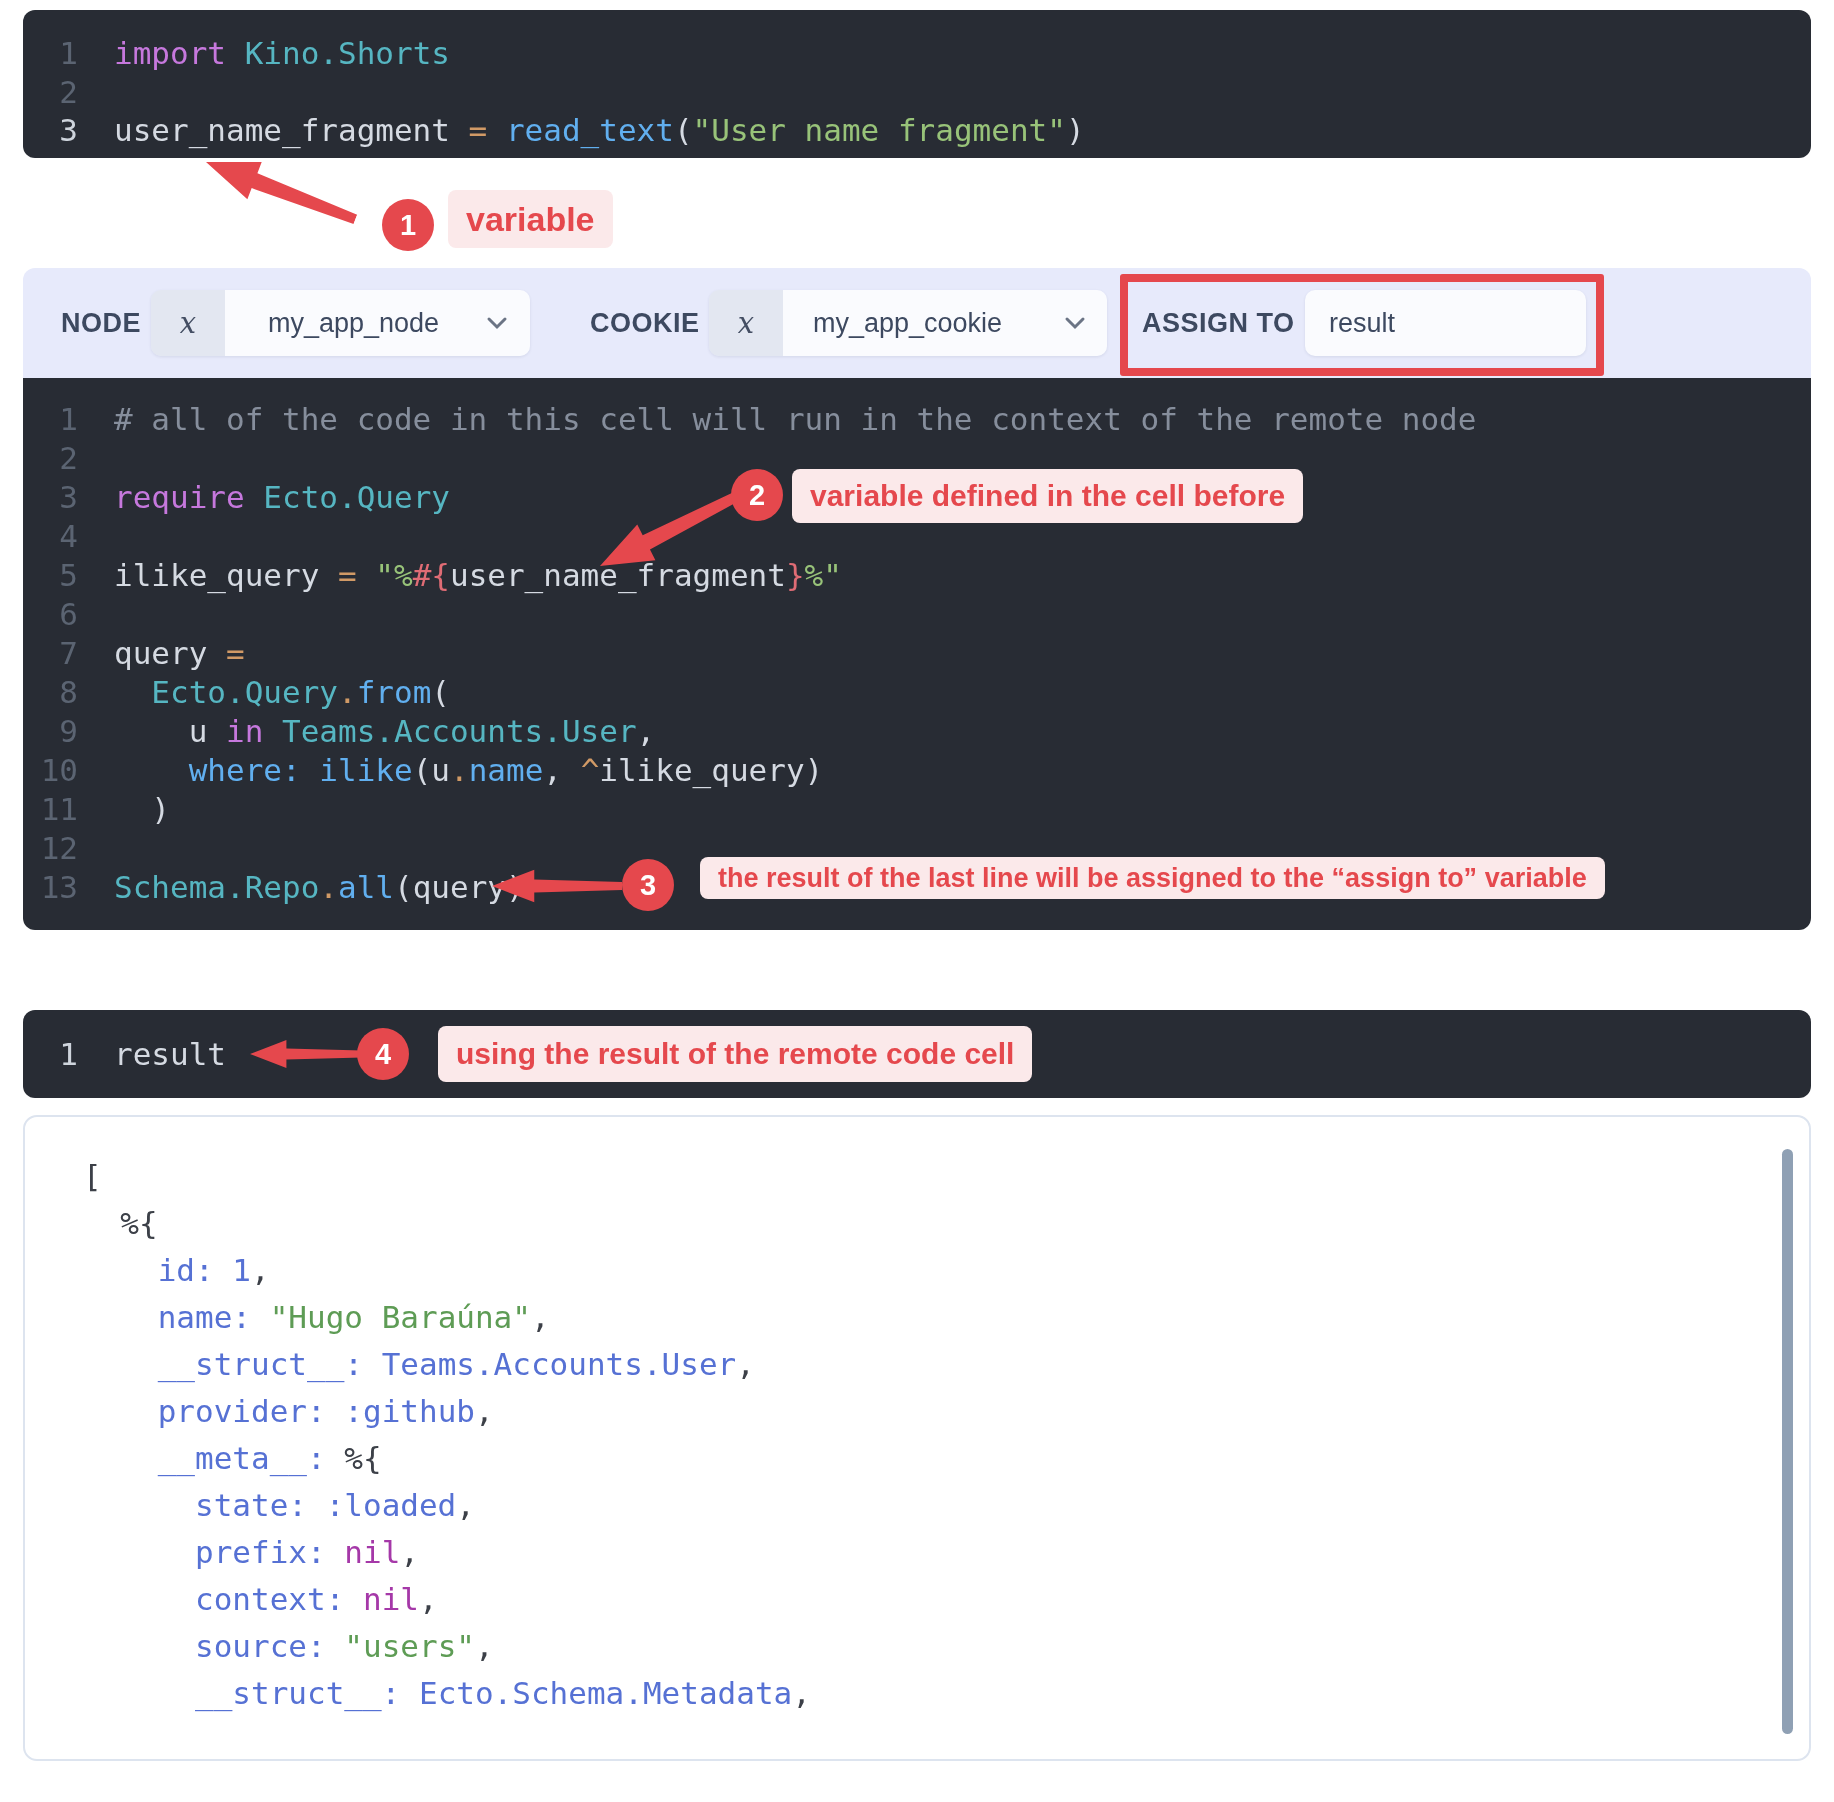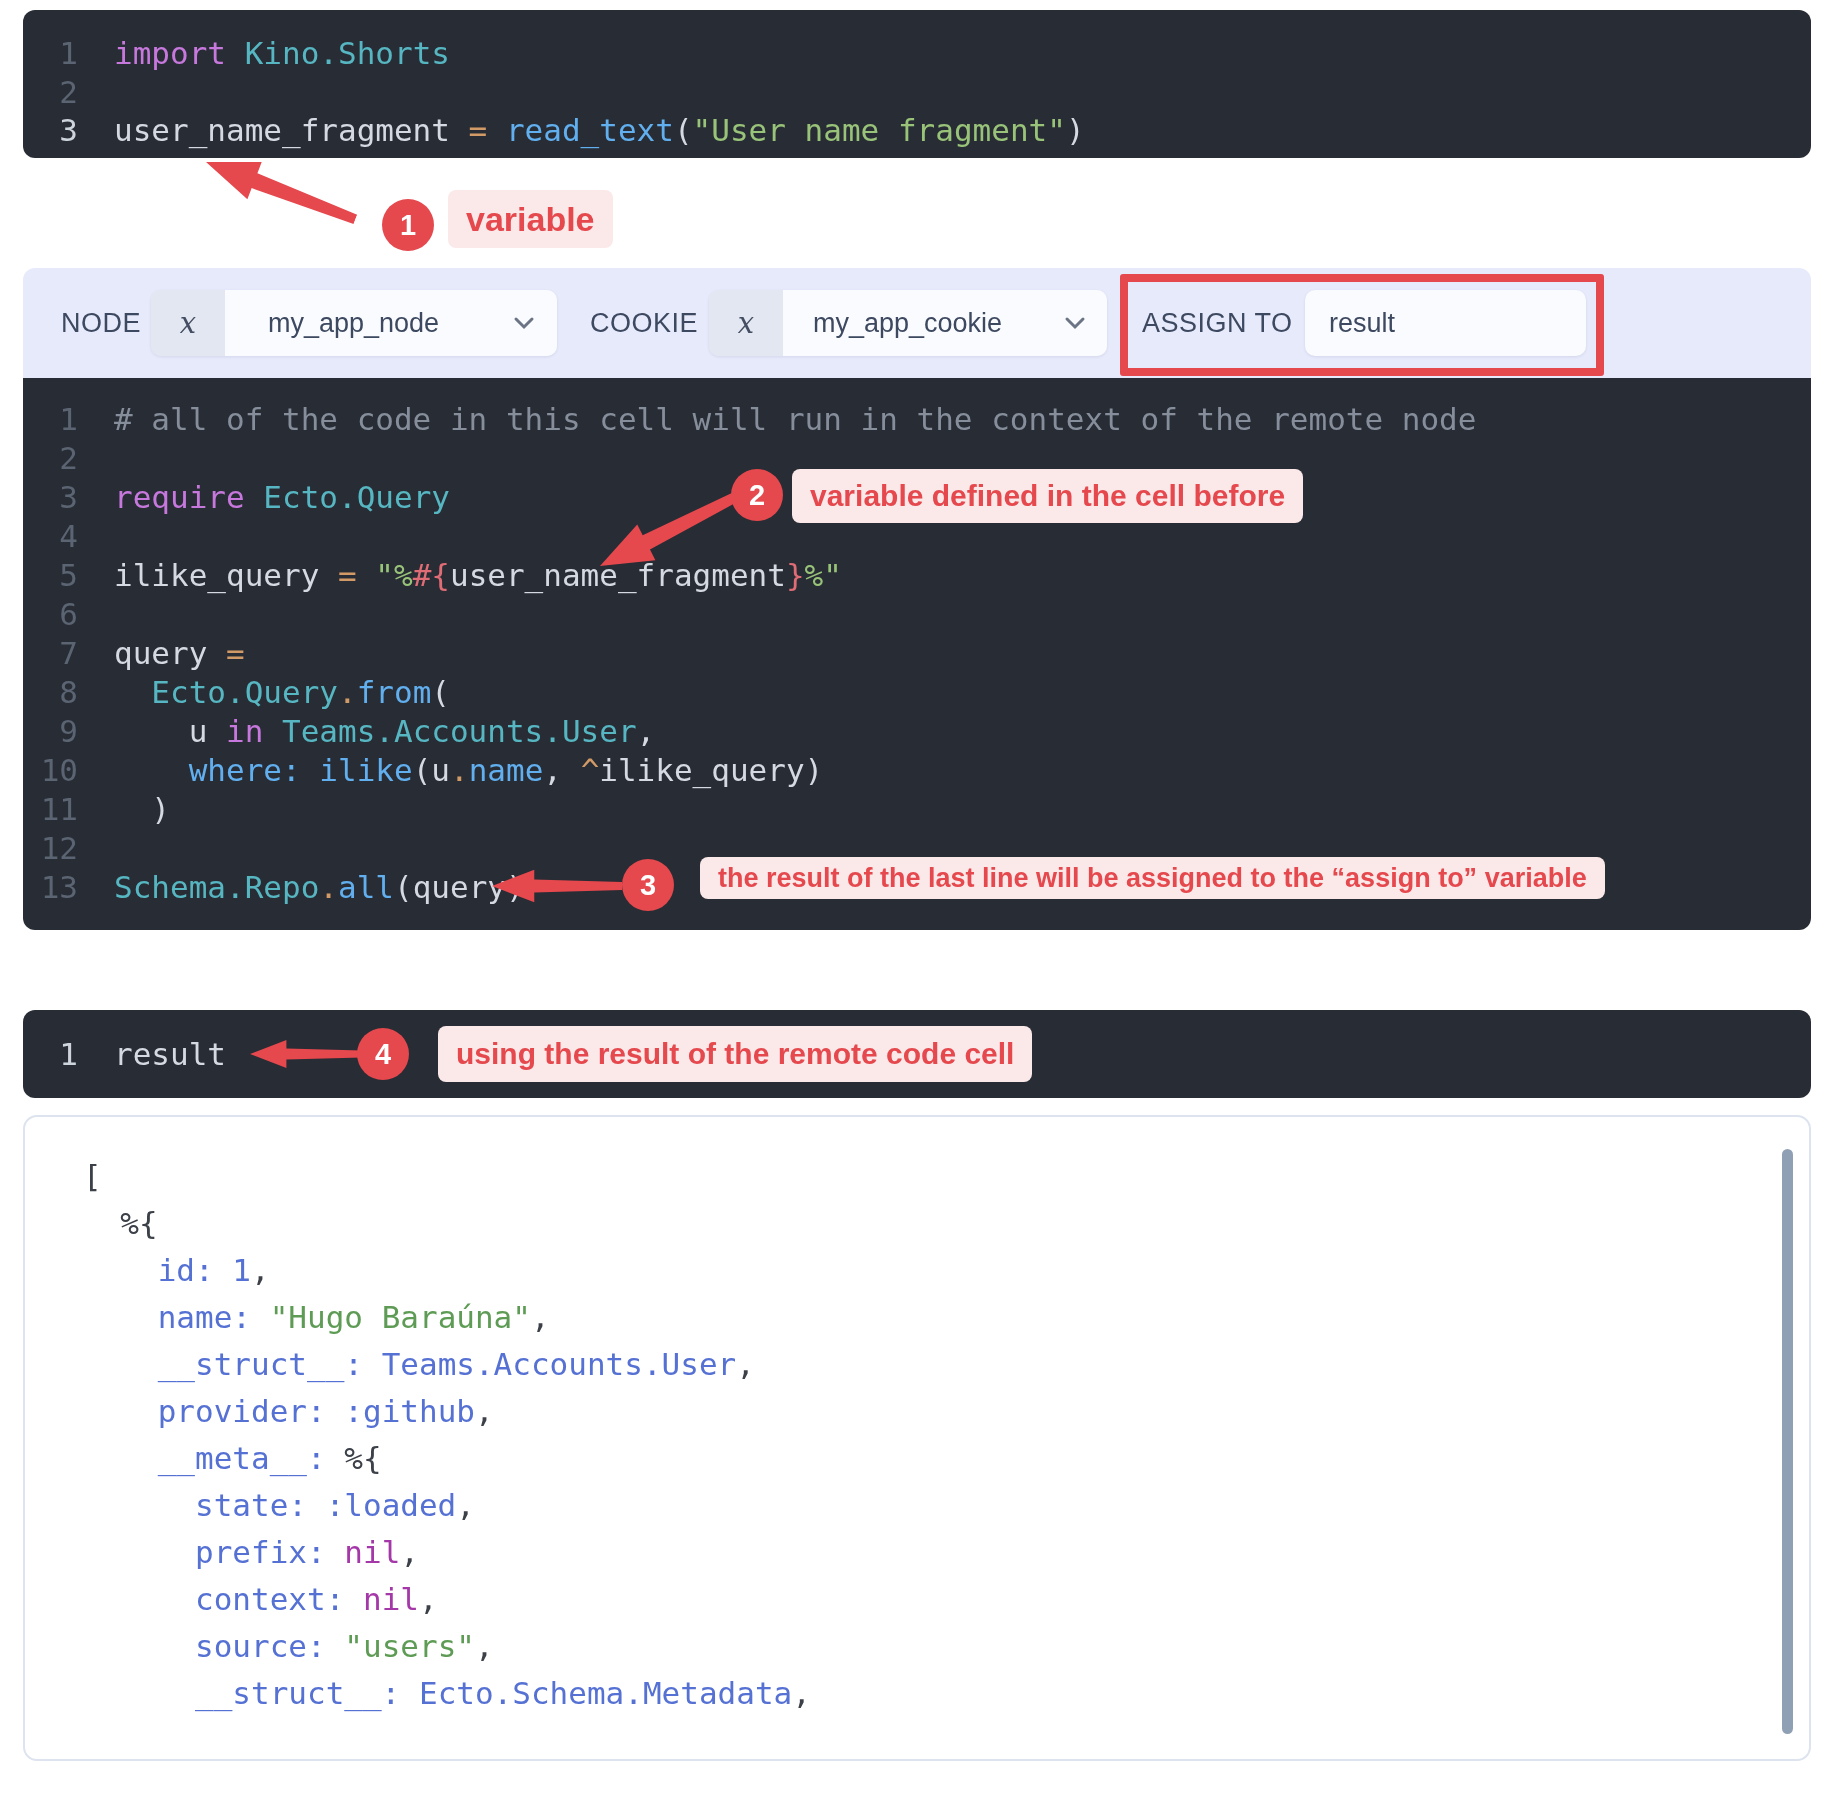--- a/index.html
+++ b/index.html
@@ -18,21 +18,21 @@
   .mod{color:#56b6c2;}
   .fn{color:#61afef;}
   .op{color:#d19a66;}
   .str{color:#98c379;}
   .it{color:#e06c75;}
   .pl{color:#d5dae2;}
   .cm{color:#868e9c;}
 
   
   .toolbar{position:absolute;left:23px;top:268px;width:1788px;height:110px;background:#e7eafb;border-radius:12px 12px 0 0;}
-  .tb-label{position:absolute;top:0;height:123px;line-height:110px;color:#3d4960;font-size:27px;font-weight:400;letter-spacing:.5px;text-align:center;}
+  .tb-label{position:absolute;top:0;height:123px;line-height:110px;color:#3d4960;font-size:27px;font-weight:700;letter-spacing:.5px;text-align:center;}
   .pillgroup{position:absolute;top:22px;height:66px;display:flex;box-shadow:0 1px 3px rgba(40,50,80,.10);border-radius:10px;}
   .xseg{width:74px;background:#e3e7f1;border-radius:10px 0 0 10px;display:flex;align-items:center;justify-content:center;
         font-family:"DejaVu Serif",serif;font-style:italic;font-size:29px;color:#444e63;}
   .selseg{background:#fafbfe;border-radius:0 10px 10px 0;display:flex;align-items:center;justify-content:space-between;
           padding:0 22px 0 30px;font-size:27px;color:#3d4960;}
   .inputpill{position:absolute;top:22px;height:66px;background:#fafbfe;border-radius:10px;display:flex;align-items:center;
              padding:0 24px;font-size:27px;color:#3d4960;box-shadow:0 1px 3px rgba(40,50,80,.10);box-sizing:border-box;}
   .chev{margin-left:24px;flex:none;display:flex;align-items:center;}
   .redrect{position:absolute;left:1097px;top:6px;width:484px;height:102px;border:8px solid #e5484d;border-radius:3px;box-sizing:border-box;pointer-events:none;}
 
@@ -71,21 +71,21 @@
 <svg class="arrow" style="left:206px;top:140px;transform:rotate(21deg);transform-origin:0 22px;" width="160" height="44" viewBox="0 0 160 44">
   <polygon points="0,22 52,2 52,14 160,17 160,27 52,30 52,42"></polygon>
 </svg>
 <div class="badge" style="left:382px;top:199px;">1</div>
 <div class="alabel" style="left:448px;top:190px;height:58px;font-size:34px;">variable</div>
 
 <div class="toolbar">
   <span class="tb-label" style="left:38px;">NODE</span>
   <div class="pillgroup" style="left:128px;">
     <div class="xseg">x</div>
-    <div class="selseg" style="width:332px;box-sizing:border-box;padding-left:43px;">
+    <div class="selseg" style="width:305px;box-sizing:border-box;padding-left:43px;">
       <span>my_app_node</span>
       <span class="chev">
         <svg width="22" height="14" viewBox="0 0 22 14">
             <path d="M3 3 L11 11 L19 3" stroke="#6b7485" stroke-width="3" fill="none" stroke-linecap="round"></path>
           </svg>
       </span>
     </div>
   </div>
   <span class="tb-label" style="left:567px;">COOKIE</span>
   <div class="pillgroup" style="left:686px;">

